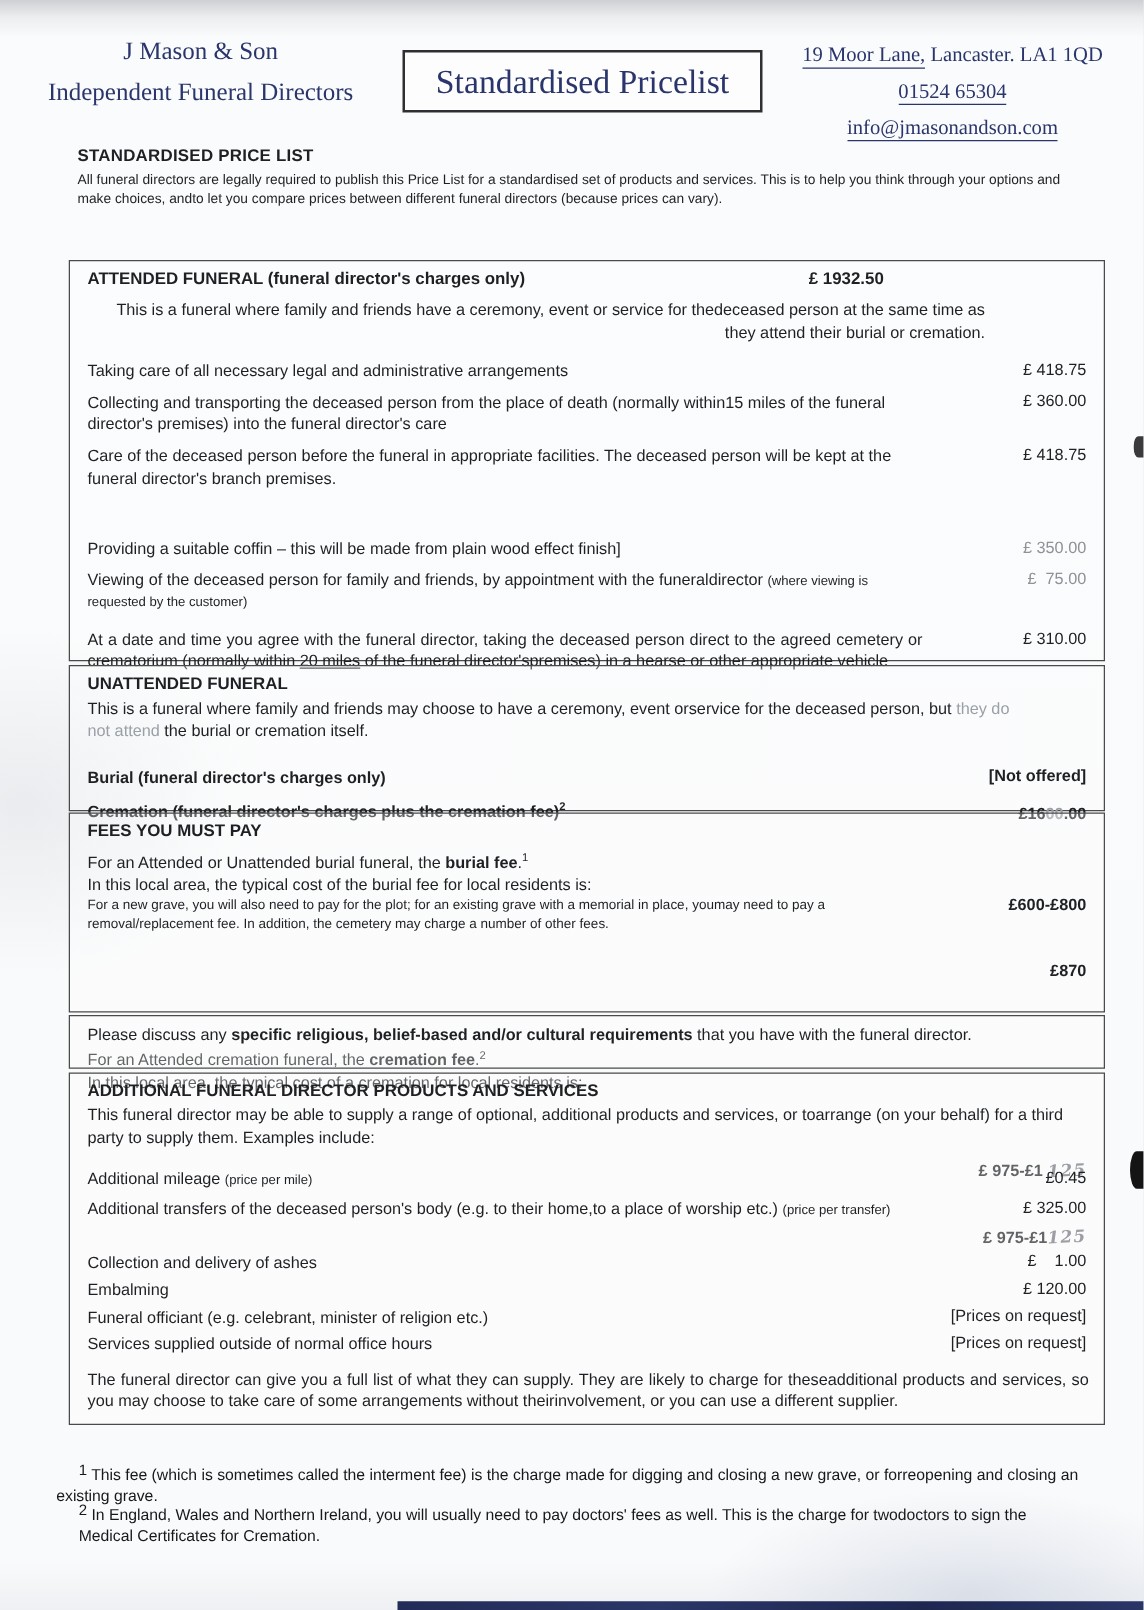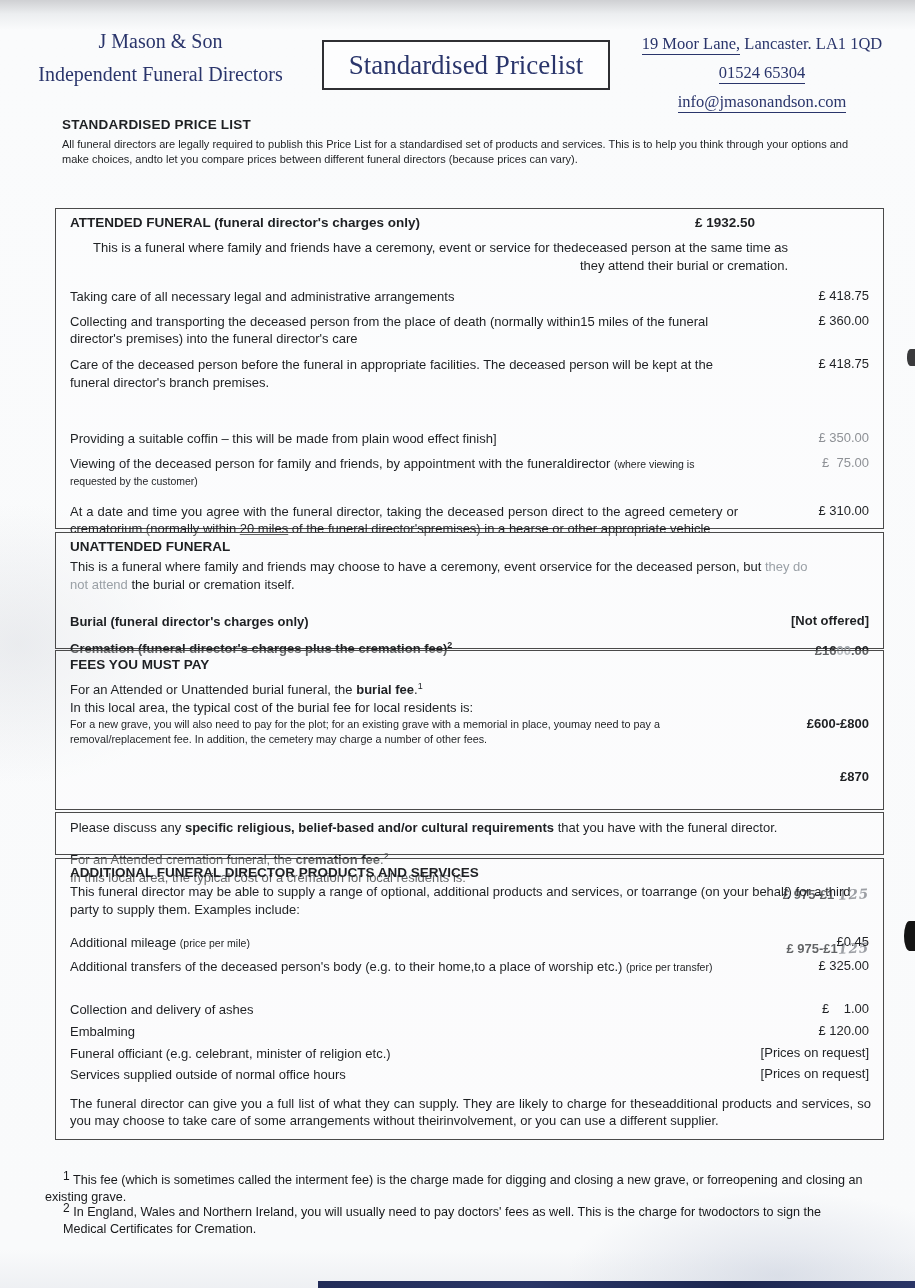--- a/index.html
+++ b/index.html
@@ -23,21 +23,21 @@
   .u{border-bottom:1.2px solid #2a356b;padding-bottom:1px;}
   .intro-h{position:absolute;left:62px;top:117px;font-size:13.5px;font-weight:bold;letter-spacing:.2px;text-align:right;}
   .intro-p{position:absolute;left:62px;top:137px;width:800px;font-size:11px;line-height:1.38;}
   .box{position:absolute;left:55px;width:829px;border:1.5px solid #4a4a4a;background:rgba(255,255,255,.30);box-sizing:border-box;}
   .b1{top:208px;height:321px;}
   .b2{top:532px;height:117px;}
   .b3{top:650px;height:160px;}
   .b4{top:812px;height:43px;}
   .b5{top:858px;height:282px;}
   .boxhead{font-weight:bold;font-size:13.5px;padding:6px 14px 0;position:relative;}
-  .total{position:absolute;left:591px;top:6px;font-weight:bold;font-size:13.5px;margin-left:48px;}
+  .total{position:absolute;left:591px;top:6px;font-weight:bold;font-size:13.5px;}
   .desc{font-size:13px;line-height:1.36;margin:9px 14px 0;}
   .row{display:flex;justify-content:space-between;padding:0 14px;gap:18px;}
   .row .t{width:668px;font-size:13px;line-height:1.35;}
   .row .p{font-size:13px;white-space:pre;text-align:right;flex:1;}
   .bold{font-weight:bold;}
   .graytxt{color:#8e9196;}
   .note{font-size:10.5px;}
   .just{text-align:justify;}
   .smallprint{font-size:10.8px;line-height:1.32;margin:2px 14px 0;width:690px;}
   .vals{text-align:right;font-weight:bold;font-size:13px;line-height:1.35;white-space:pre;flex:1;}
@@ -129,21 +129,21 @@
       <div class="t" style="width:690px;">
         <div><span>For an Attended or Unattended burial funeral, the </span><span class="bold">burial fee</span><span>.</span><sup>1</sup></div>
         <div>In this local area, the typical cost of the burial fee for local residents is:</div>
         <div class="smallprint" style="margin:1px 0 0;">For a new grave, you will also need to pay for the plot; for an existing grave with a memorial in place, youmay need to pay a removal/replacement fee. In addition, the cemetery may charge a number of other fees.</div>
       </div>
       <div class="vals">
         <div>£600-£800</div>
         <div>£870</div>
       </div>
     </div>
-    <div class="row" style="margin-top:30px;">
+    <div class="row" style="margin-top:18px;flex-direction:column;">
       <div class="t">
         <div><span>For an Attended cremation funeral, the </span><span class="bold">cremation fee</span><span>.</span><sup>2</sup></div>
         <div>In this local area, the typical cost of a cremation for local residents is:</div>
       </div>
       <div class="vals">
         <div><span>£ 975-£1</span> <span class="hand">125</span></div>
         <div><span>£ 975-£1</span><span class="hand">125</span></div>
       </div>
     </div>
   </div>

